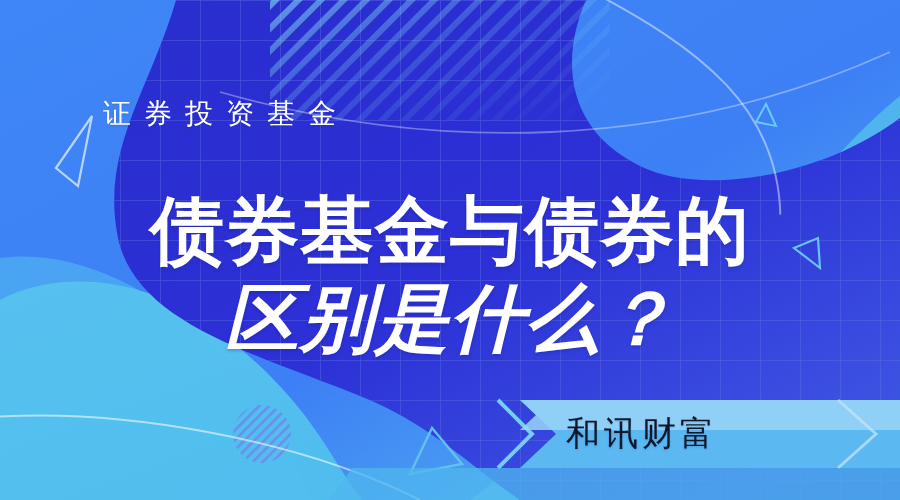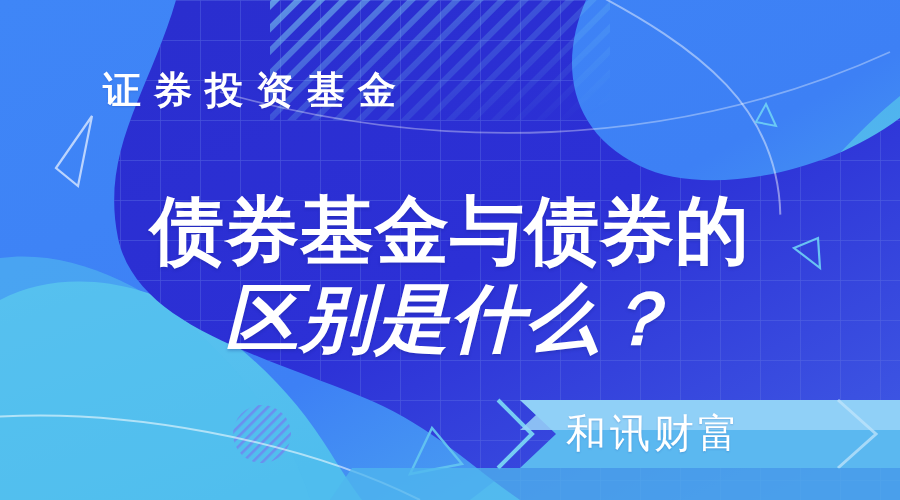--- a/index.html
+++ b/index.html
@@ -22,23 +22,23 @@
     inset: 0;
     width: 900px;
     height: 500px;
   }
   #poster svg.layer { display: block; }
 
   
   .subtitle {
     position: absolute;
     left: 103px;
-    top: 66px;
-    font-size: 38px;
-    font-weight: 700;
+    top: 90px;
+    font-size: 28px;
+    font-weight: 400;
     color: #ffffff;
     letter-spacing: 13px;
     line-height: 48px;
     white-space: nowrap;
     text-shadow: 0 1px 2px rgba(20,40,140,0.18);
   }
   .title-block {
     position: absolute;
     left: 0;
     top: 186px;
@@ -57,23 +57,23 @@
   }
   .title-line.second {
     margin-top: -2px;
     font-style: italic;
   }
 
   .brand-text {
     position: absolute;
     left: 566px;
     top: 411px;
-    font-size: 40px;
+    font-size: 34px;
     font-weight: 400;
-    color: #ffffff;
+    color: #0f172a;
     letter-spacing: 4px;
     line-height: 44px;
     white-space: nowrap;
     text-shadow: 0 1px 2px rgba(20,60,150,0.22);
   }
 </style>
 </head>
 <body>
 
 <div id="poster">

